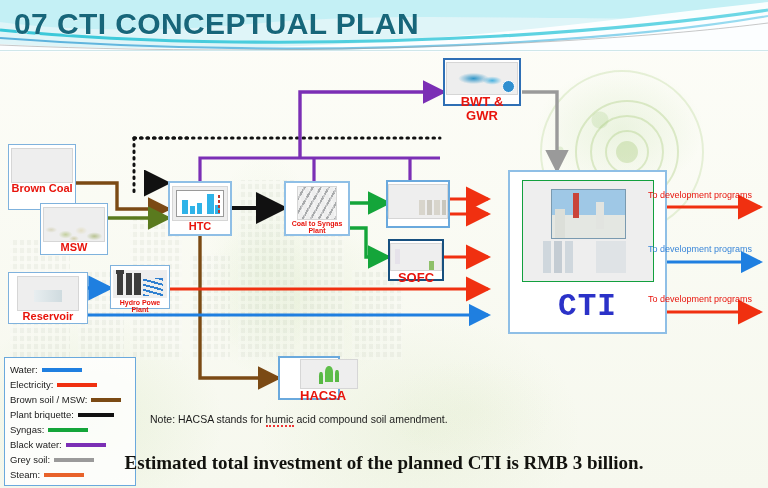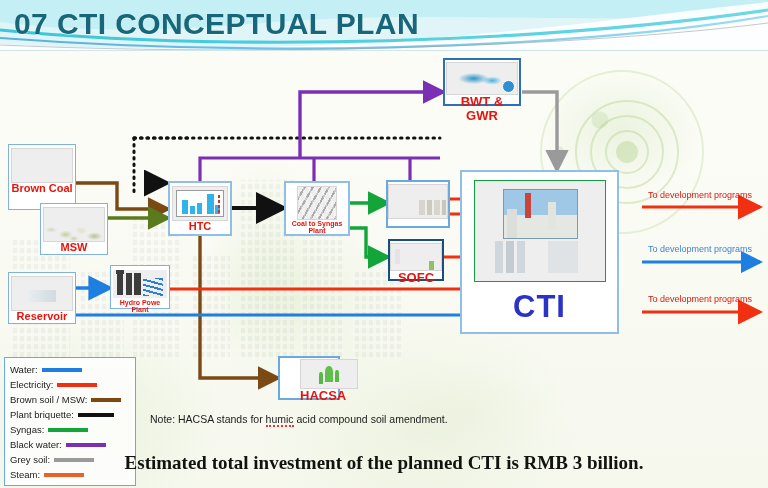--- a/index.html
+++ b/index.html
@@ -255,21 +255,21 @@
   <div class="node" style="left:8px;top:144px;width:68px;height:66px;">
     <span class="thumb th-coal" style="width:60px;height:33px;"></span>
     <span class="cap cap-lg">Brown Coal</span>
   </div>
 
   <div class="node" style="left:8px;top:203px;width:68px;height:52px;margin-left:32px;">
     <span class="thumb th-msw" style="width:60px;height:33px;"></span>
     <span class="cap cap-lg">MSW</span>
   </div>
 
-  <div class="node" style="left:8px;top:272px;width:68px;height:52px;">
+  <div class="node" style="left:8px;top:272px;width:80px;height:52px;">
     <span class="thumb th-res" style="width:60px;height:33px;"></span>
     <span class="cap cap-lg">Reservoir</span>
   </div>
 
   <div class="node" style="left:110px;top:265px;width:60px;height:44px;">
     <span class="thumb th-hydro" style="width:54px;height:28px;border-color:#ffffff;">
       <i class="hy-icon"></i>
         <i class="hy-water"></i>
     </span>
     <span class="cap cap-sm">Hydro Powe Plant</span>
@@ -312,21 +312,21 @@
       <i style="position:absolute;right:2px;bottom:1px;width:11px;height:11px;border-radius:50%;background:#2f8fd0;border:1px solid #fff;"></i>
     </span>
     <span class="cap cap-md">BWT &amp; GWR</span>
   </div>
 
   <div class="node" style="left:278px;top:356px;width:62px;height:44px;border-width:2px;border-color:#6aa9dd;padding-left:20px;">
     <span class="thumb th-hacsa" style="width:56px;height:28px;margin-top:1px;"></span>
     <span class="cap cap-md">HACSA</span>
   </div>
 
-  <div class="node" style="left:460px;top:170px;width:159px;height:164px;border-width:2px;border-color:#8fbfe6;">
+  <div class="node" style="left:508px;top:170px;width:159px;height:164px;border-width:2px;border-color:#8fbfe6;font-family:Liberation Mono, monospace;">
     <span class="thumb th-cti" style="width:130px;height:100px;margin-top:8px;border-color:#12a03e;">
       <i class="photo"></i>
         <i class="plant"></i>
     </span>
     <span class="cap" style="color:#2b32c8;font-size:31px;line-height:50px;letter-spacing:1px;">CTI</span>
   </div>
 
   <div class="dev-label" style="left:648px;top:190px;color:#e8140c;">To development programs</div>
   <div class="dev-label" style="left:648px;top:244px;color:#3a86d8;">To development programs</div>
   <div class="dev-label" style="left:648px;top:294px;color:#e8140c;">To development programs</div>

